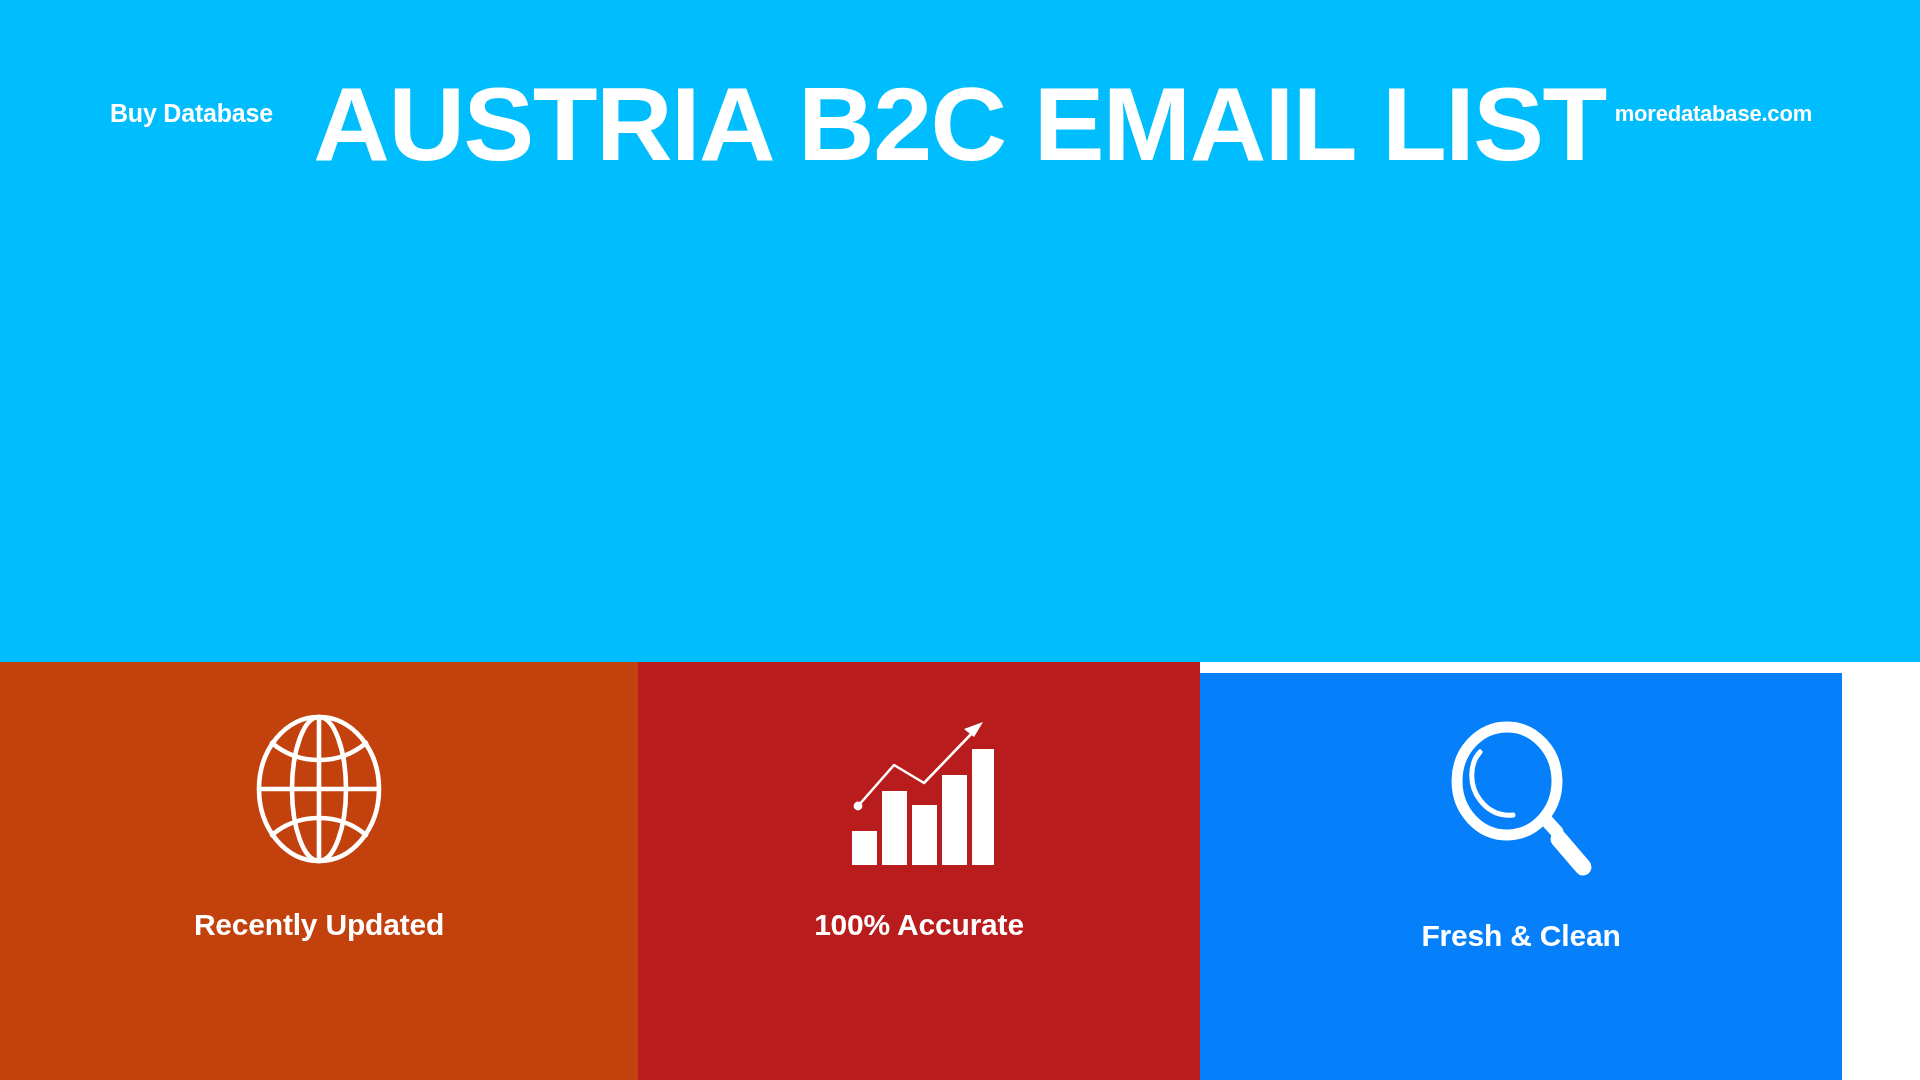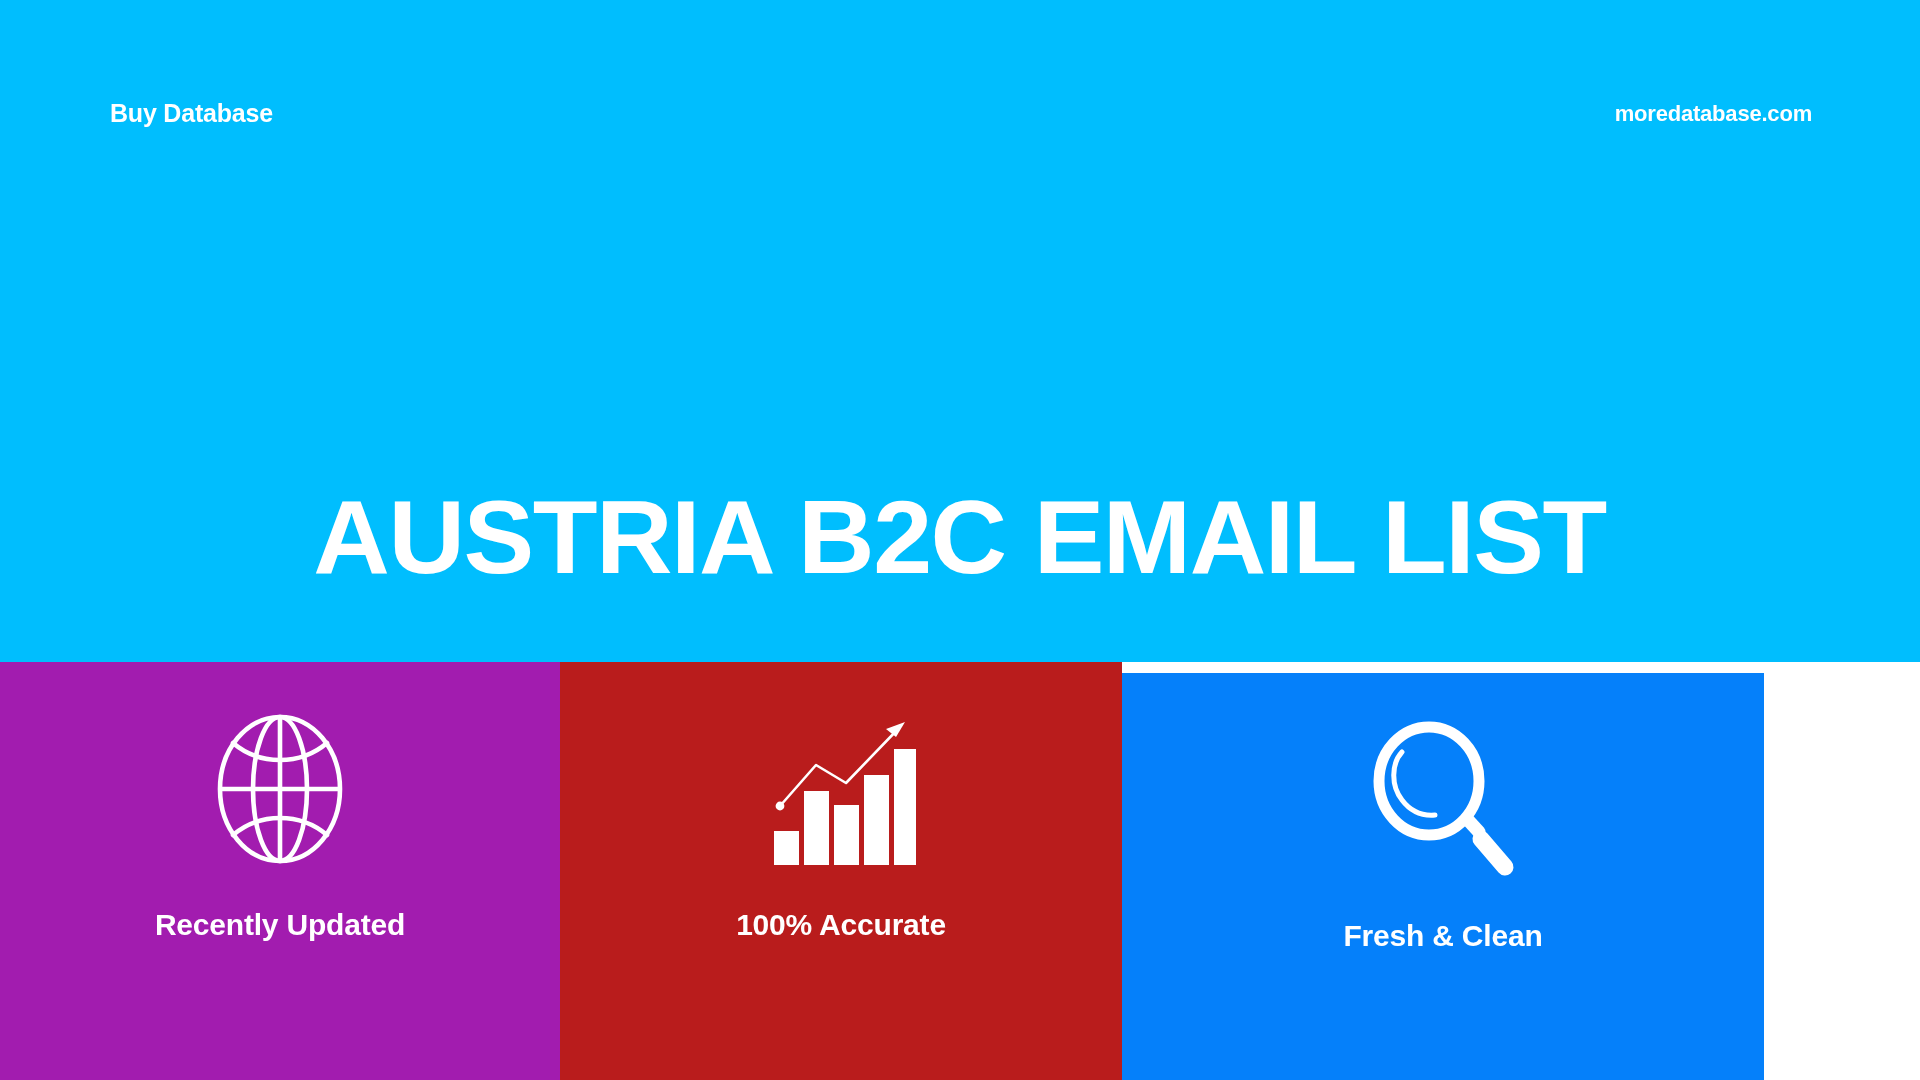--- a/index.html
+++ b/index.html
@@ -56,21 +56,21 @@
     letter-spacing: -0.2px;
     white-space: nowrap;
   }
   .hero-title-wrap {
     position: absolute;
     top: 0;
     left: 0;
     width: 100%;
     height: 662px;
     display: flex;
-    align-items: flex-end;
+    align-items: flex-start;
     justify-content: center;
   }
   .hero-title {
     color: #ffffff;
     font-size: 104px;
     font-weight: bold;
     letter-spacing: -1.5px;
     line-height: 1.05;
     text-align: center;
     white-space: nowrap;
@@ -85,21 +85,21 @@
     flex: none;
   }
   .feature {
     display: flex;
     flex-direction: column;
     align-items: center;
     justify-content: flex-start;
     box-sizing: border-box;
     padding-top: 52px;
   }
-  .feature-1 { width: 560px;  background: #a21caf; }
+  .feature-1 { width: 638px;  background: #c2410c; }
   .feature-2 { width: 562px;  background: #b91c1c; }
   .feature-3 { width: 642px;  background: #0580fa; margin-top: 11px; }
 
   .feature-icon {
     width: 150px;
     height: 150px;
     display: flex;
     align-items: center;
     justify-content: center;
   }

